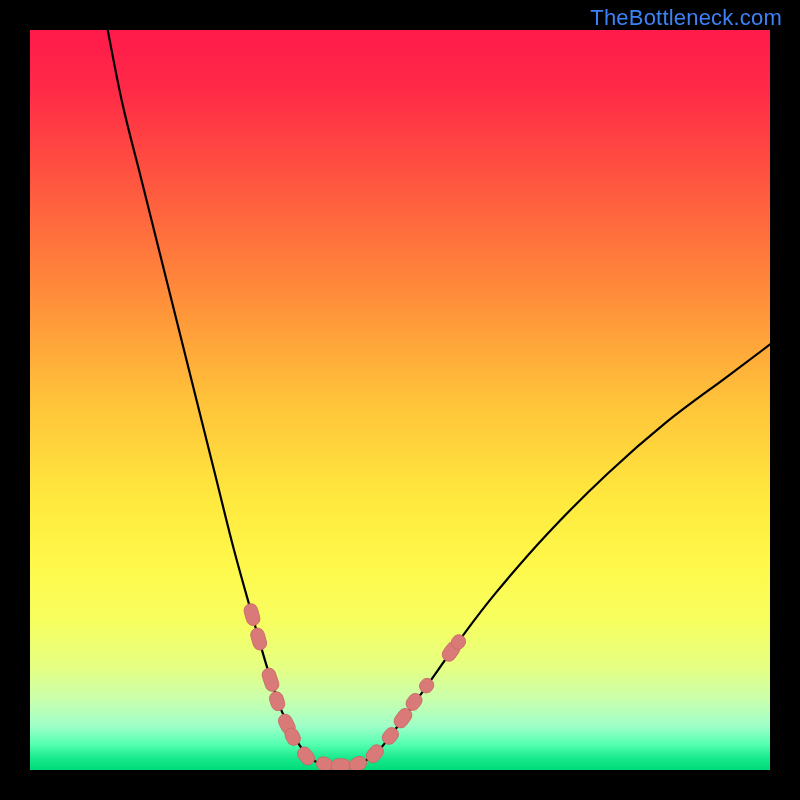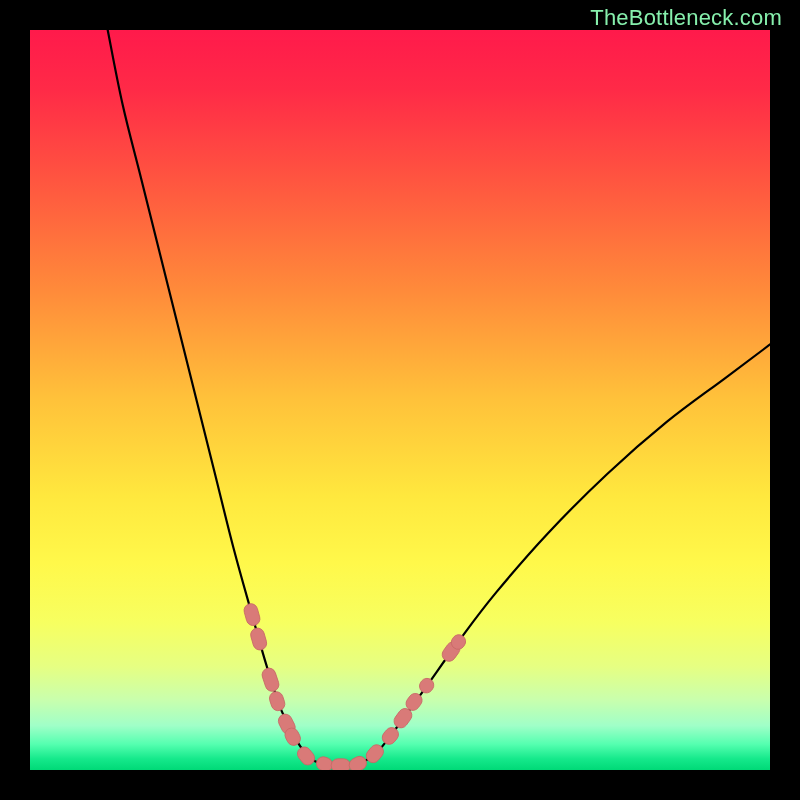--- a/index.html
+++ b/index.html
@@ -30,21 +30,21 @@
   .gradient-bg {
     position: absolute;
     inset: 0;
   }
   .attribution {
     position: absolute;
     top: 5px;
     right: 18px;
     font-size: 22px;
     font-weight: 500;
-    color: #86efac;
+    color: #3b82f6;
     letter-spacing: 0.2px;
     margin-left: 20px;
   }
   svg.curve {
     position: absolute;
     inset: 0;
     width: 740px;
     height: 740px;
   }
 </style>

